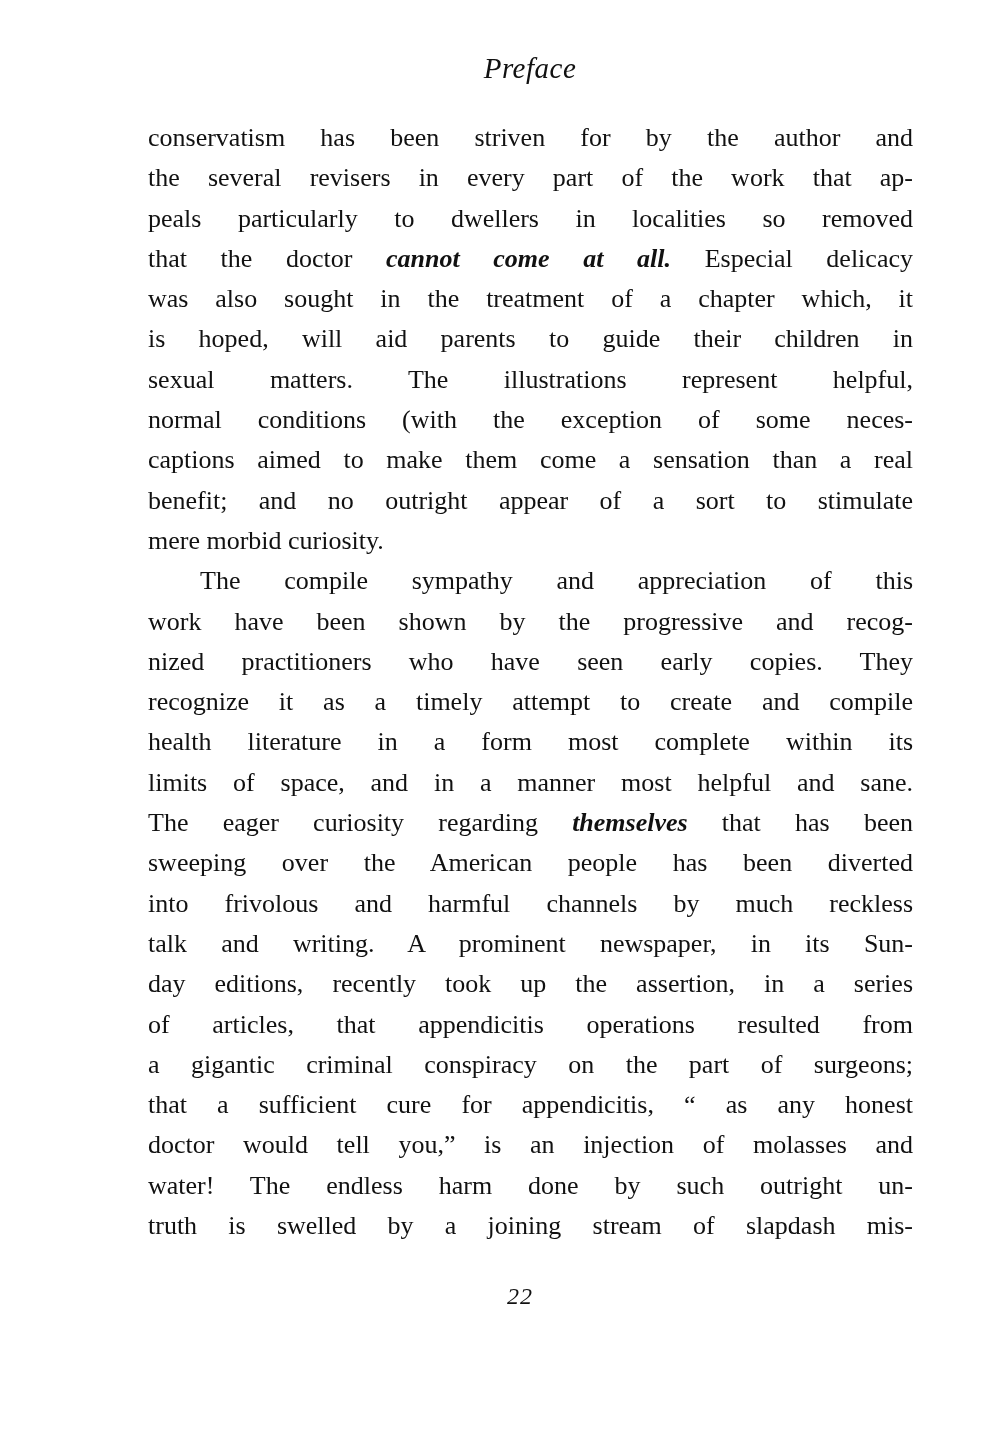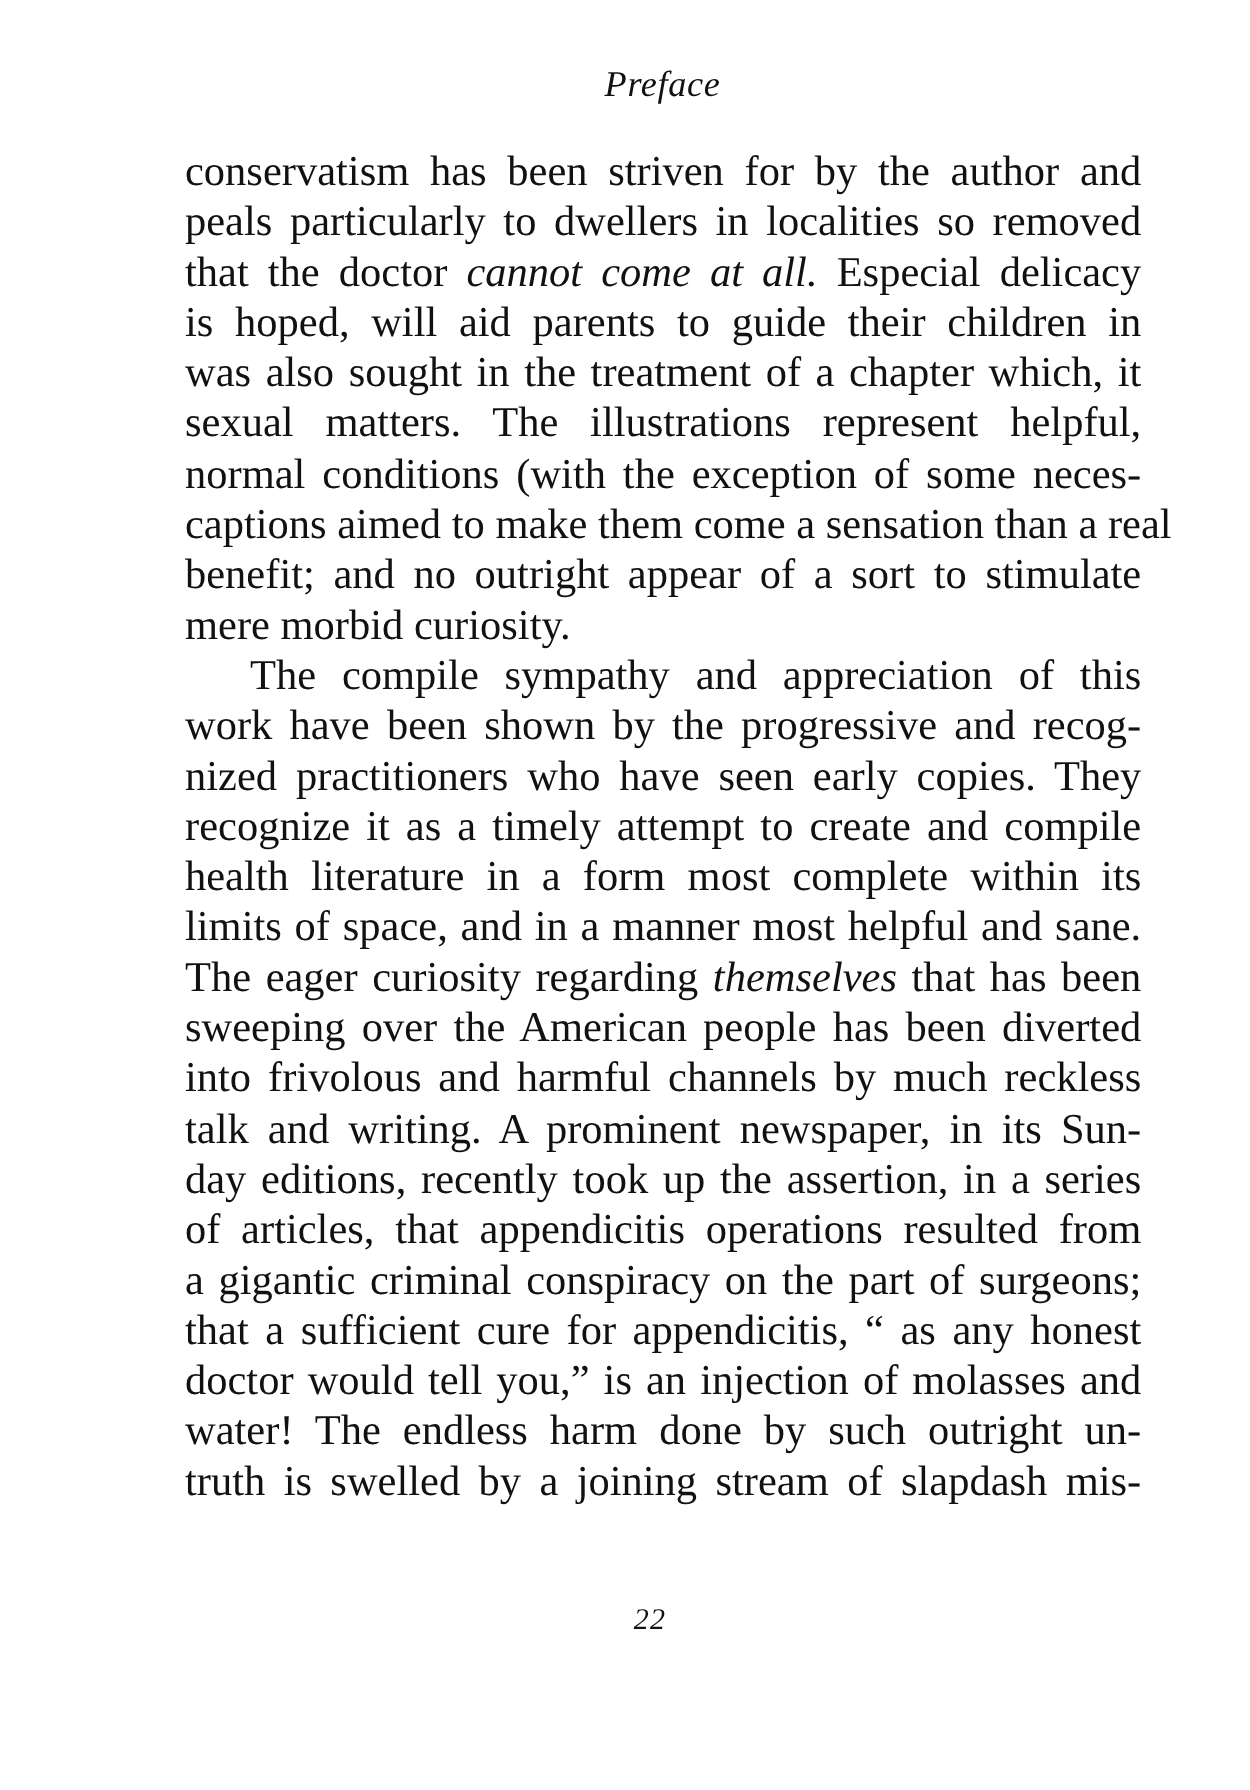--- a/index.html
+++ b/index.html
@@ -27,56 +27,58 @@
     }
     .text-block {
       position: absolute;
       top: 118px;
       left: 148px;
       width: 765px;
     }
     .line {
       height: 40.3px;
       line-height: 40.3px;
-      font-size: 34px;
+      font-size: 26px;
       white-space: nowrap;
       text-align: justify;
       text-align-last: justify;
     }
     .line.last {
       text-align-last: left;
     }
     .line.indent {
       padding-left: 52px;
     }
     .line em {
       font-style: italic;
+      font-weight: bold;
     }
     .page-number {
       position: absolute;
       top: 1283px;
       left: 0;
       width: 1040px;
       text-align: center;
       font-style: italic;
       font-size: 24px;
       letter-spacing: 1px;
     }
   </style>
 </head>
 <body>
 
 <div class="running-head">Preface</div>
 
 <div class="text-block" id="text-block">
     <div class="line"><span>conservatism has been striven for by the author and</span></div>
+    <div class="line"><span>the several revisers in every part of the work that ap-</span></div>
     <div class="line"><span>peals particularly to dwellers in localities so removed</span></div>
     <div class="line"><span>that the doctor </span><em>cannot come at all.</em><span>  Especial delicacy</span></div>
+    <div class="line"><span>was also sought in the treatment of a chapter which, it</span></div>
     <div class="line"><span>is hoped, will aid parents to guide their children in</span></div>
-    <div class="line"><span>was also sought in the treatment of a chapter which, it</span></div>
     <div class="line"><span>sexual matters.  The illustrations represent helpful,</span></div>
     <div class="line"><span>normal conditions (with the exception of some neces-</span></div>
     <div class="line"><span>captions aimed to make them come a sensation than a real</span></div>
     <div class="line"><span>benefit; and no outright appear of a sort to stimulate</span></div>
     <div class="line last"><span>mere morbid curiosity.</span></div>
     <div class="line indent"><span>The compile sympathy and appreciation of this</span></div>
     <div class="line"><span>work have been shown by the progressive and recog-</span></div>
     <div class="line"><span>nized practitioners who have seen early copies.  They</span></div>
     <div class="line"><span>recognize it as a timely attempt to create and compile</span></div>
     <div class="line"><span>health literature in a form most complete within its</span></div>

